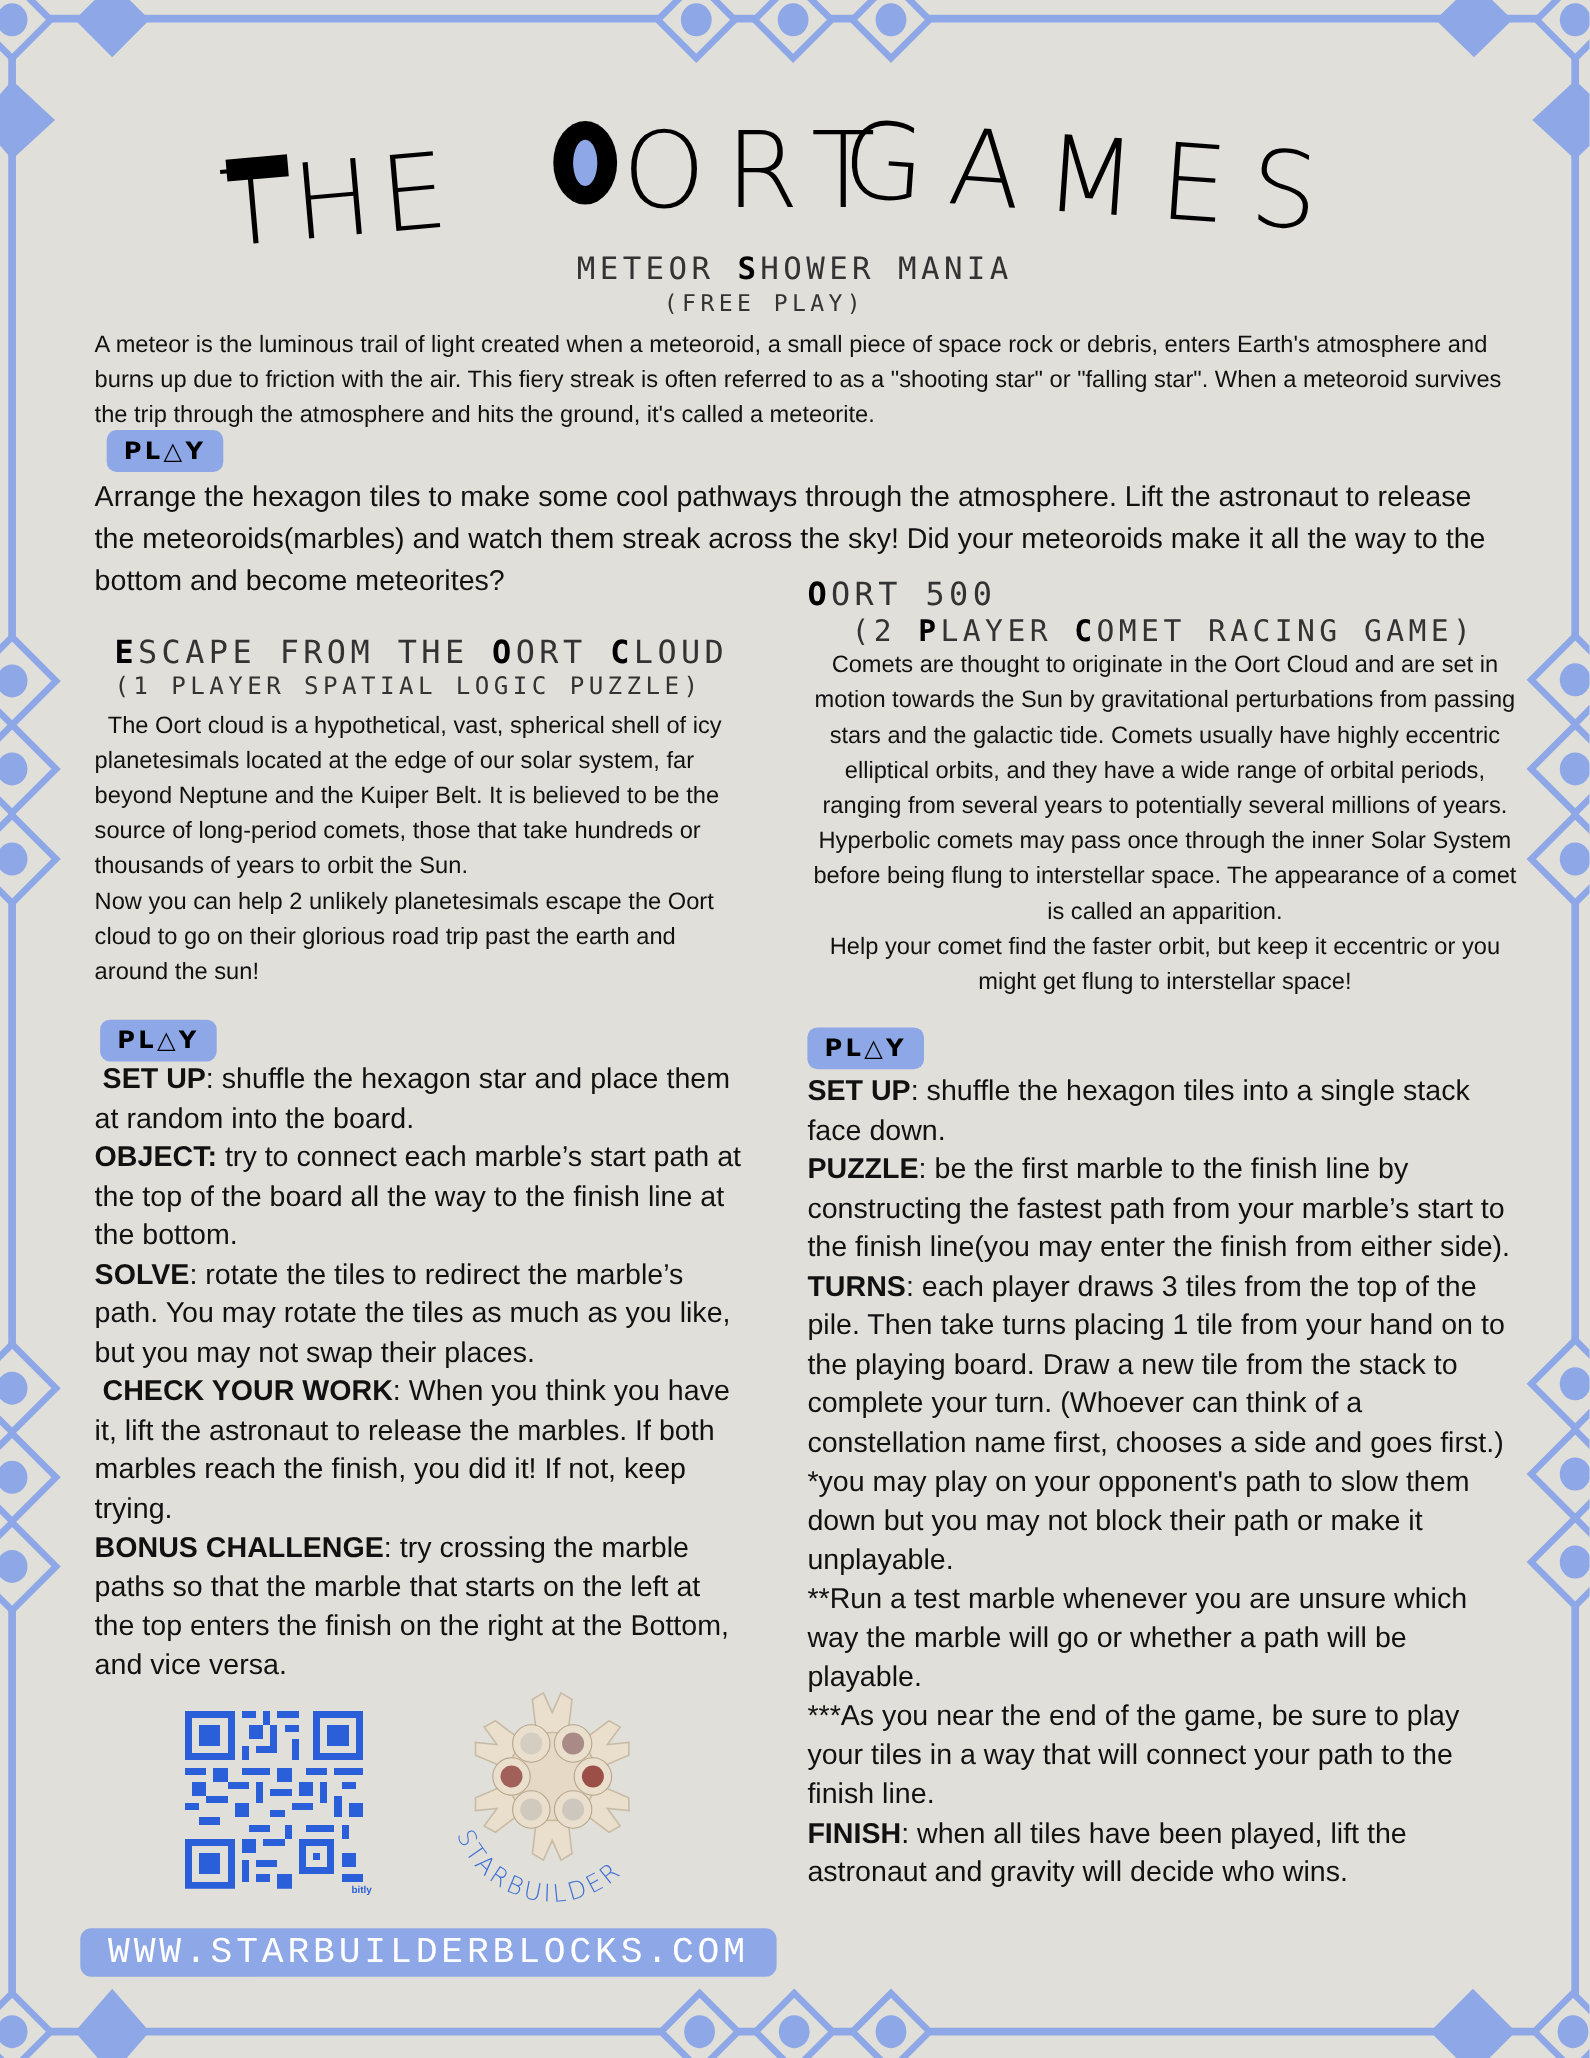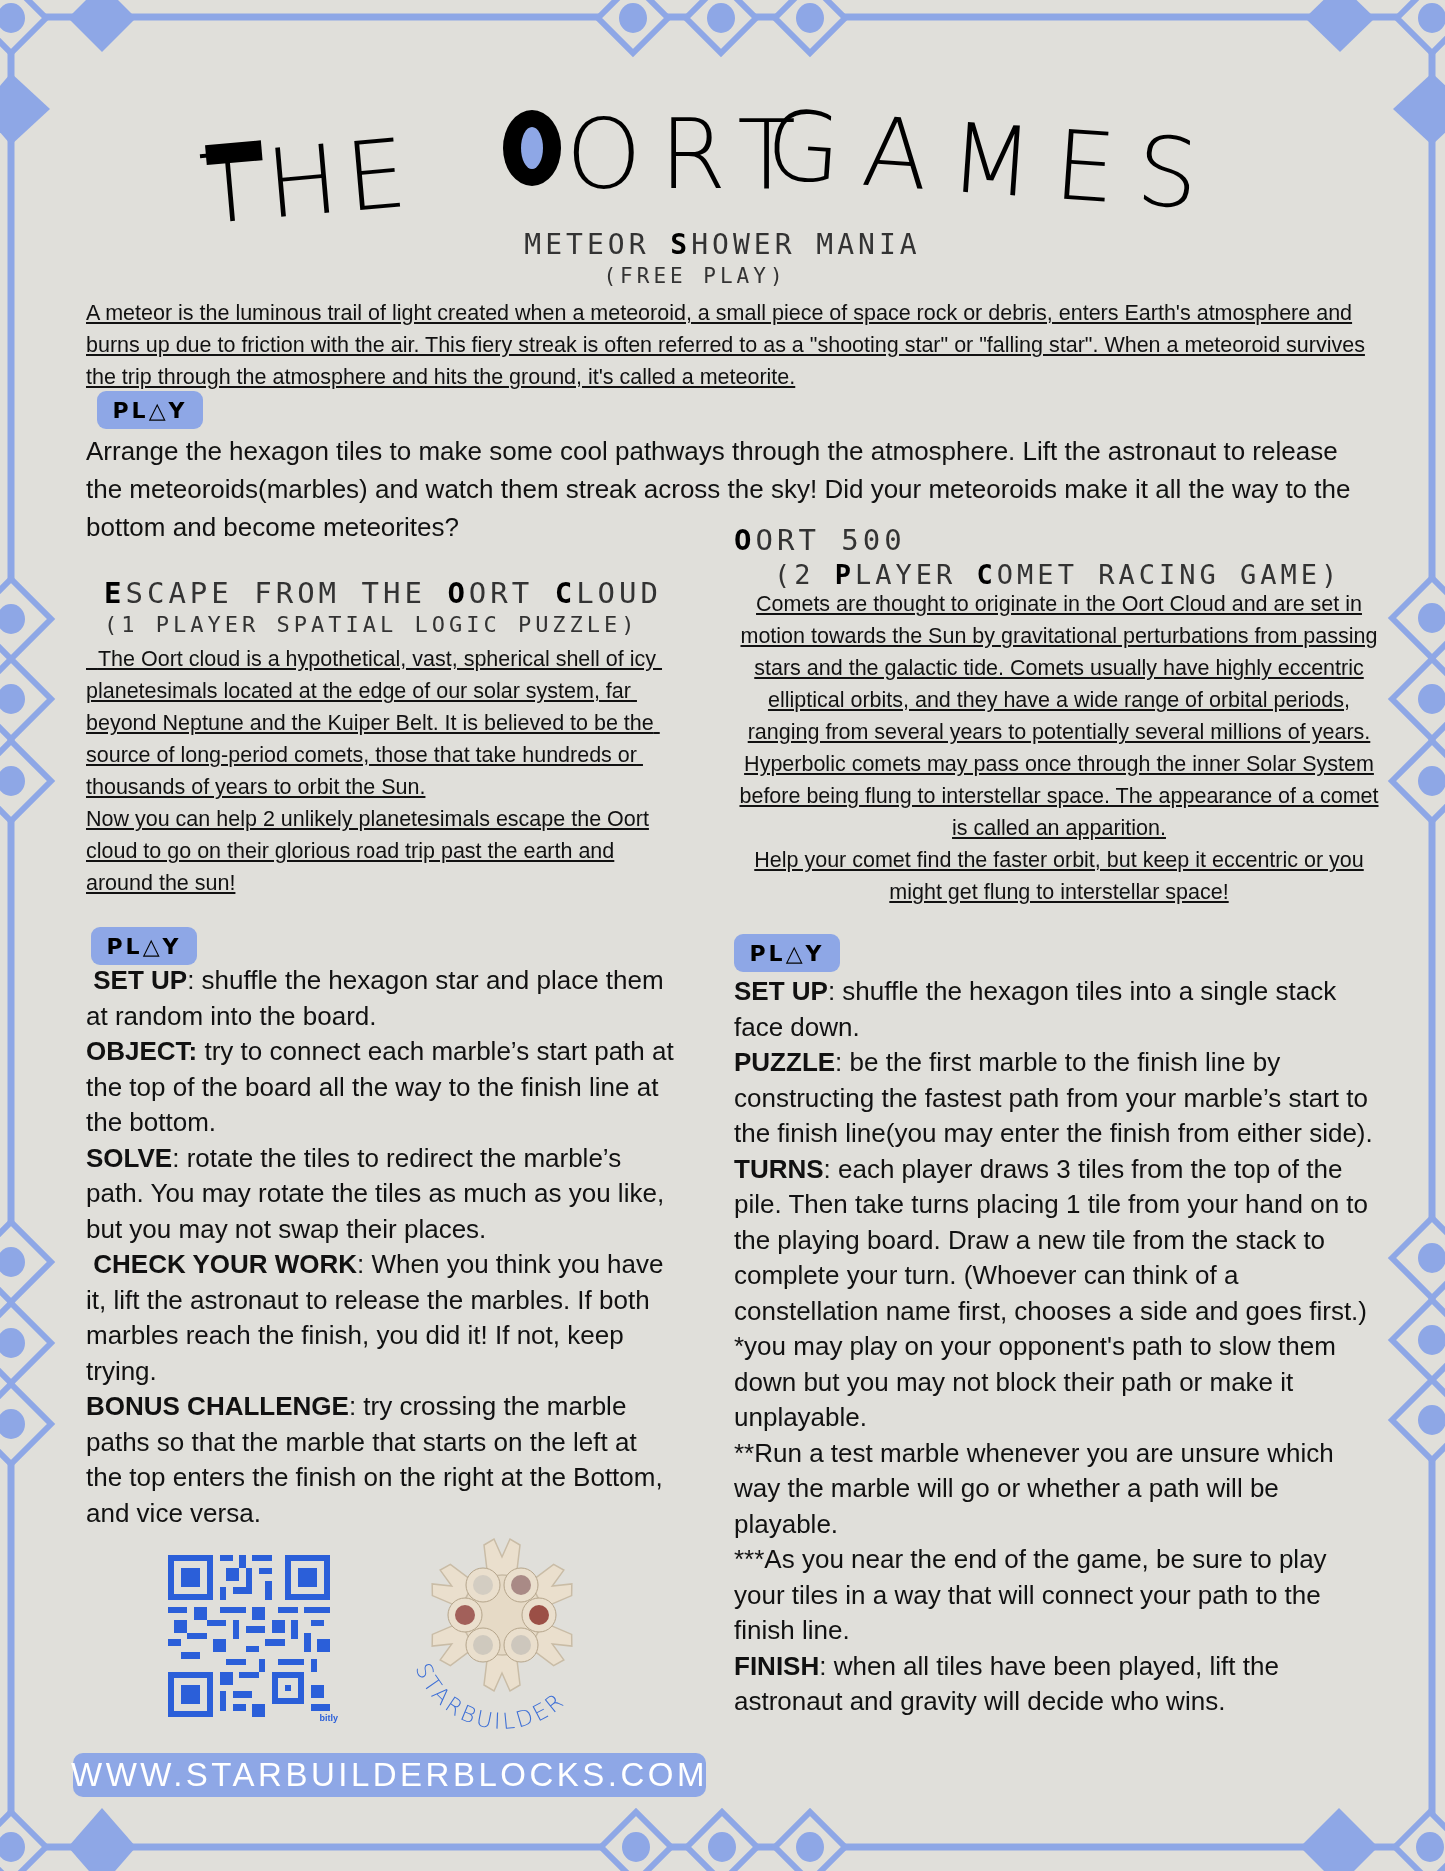--- a/index.html
+++ b/index.html
@@ -8,33 +8,33 @@
     background:#e0dfda; color:#111;
     font-family:"Liberation Sans", sans-serif;
   }
   .border-svg { position:absolute; left:0; top:0; width:1445px; height:1871px; }
   .abs { position:absolute; }
   .heading-thin {
     font-family:"DejaVu Sans Mono", monospace; font-weight:normal; color:#333;
     letter-spacing:4px; white-space:nowrap;
   }
   .heading-thin b { font-weight:bold; color:#000; }
-  .para { font-size:21.5px; line-height:32px; color:#111;text-decoration:underline; }
+  .para { font-size:21.5px; line-height:32px; color:#111; }
   .para-big { font-size:26px; line-height:38px; color:#111; }
   .para-col { font-size:26px; line-height:35.5px; color:#111; }
   .play-badge {
     background:#8ea7e6; border-radius:9px; height:38px;
     display:flex; align-items:center; justify-content:center;
     font-family:"DejaVu Sans", sans-serif; font-weight:bold; font-size:22px; letter-spacing:3px; color:#000;
   }
   .play-badge .glyph-l { font-weight:900; }
   .play-badge .glyph-a { font-weight:200; }
   .url-pill {
     left:73px; top:1753px; width:633px; height:44px; background:#8ea7e6; border-radius:10px;
-    color:#fff; font-family:Liberation Sans, sans-serif; font-weight:200; font-size:33px;
+    color:#fff; font-family:Liberation Mono, monospace; font-weight:200; font-size:33px;
     letter-spacing:3.5px; display:flex; align-items:center; justify-content:center;
   }
   b.k { font-weight:bold; }
 </style>
 </head>
 <body>
 
 <svg class="border-svg" viewBox="0 0 1445 1871" xmlns="http://www.w3.org/2000/svg">
   <g fill="none" stroke="#8ea7e6" stroke-width="7">
 

